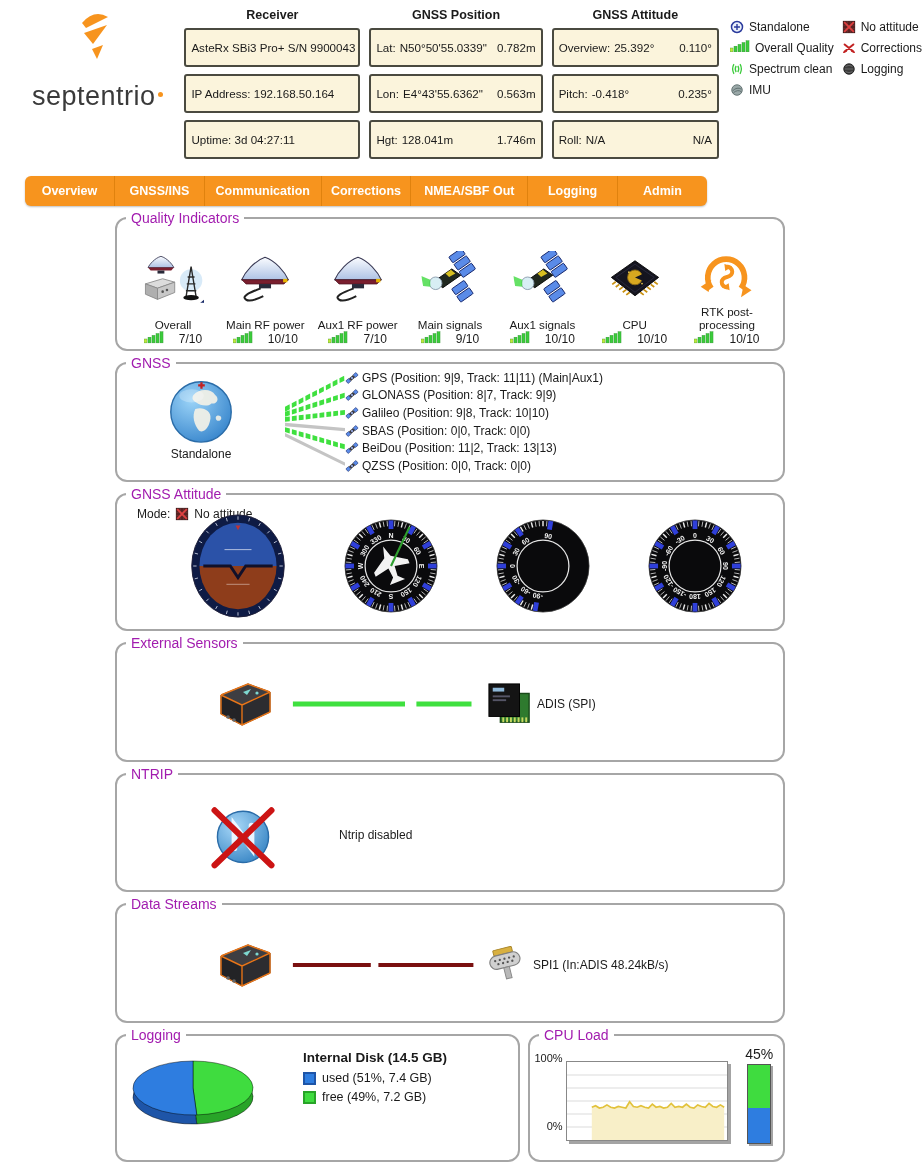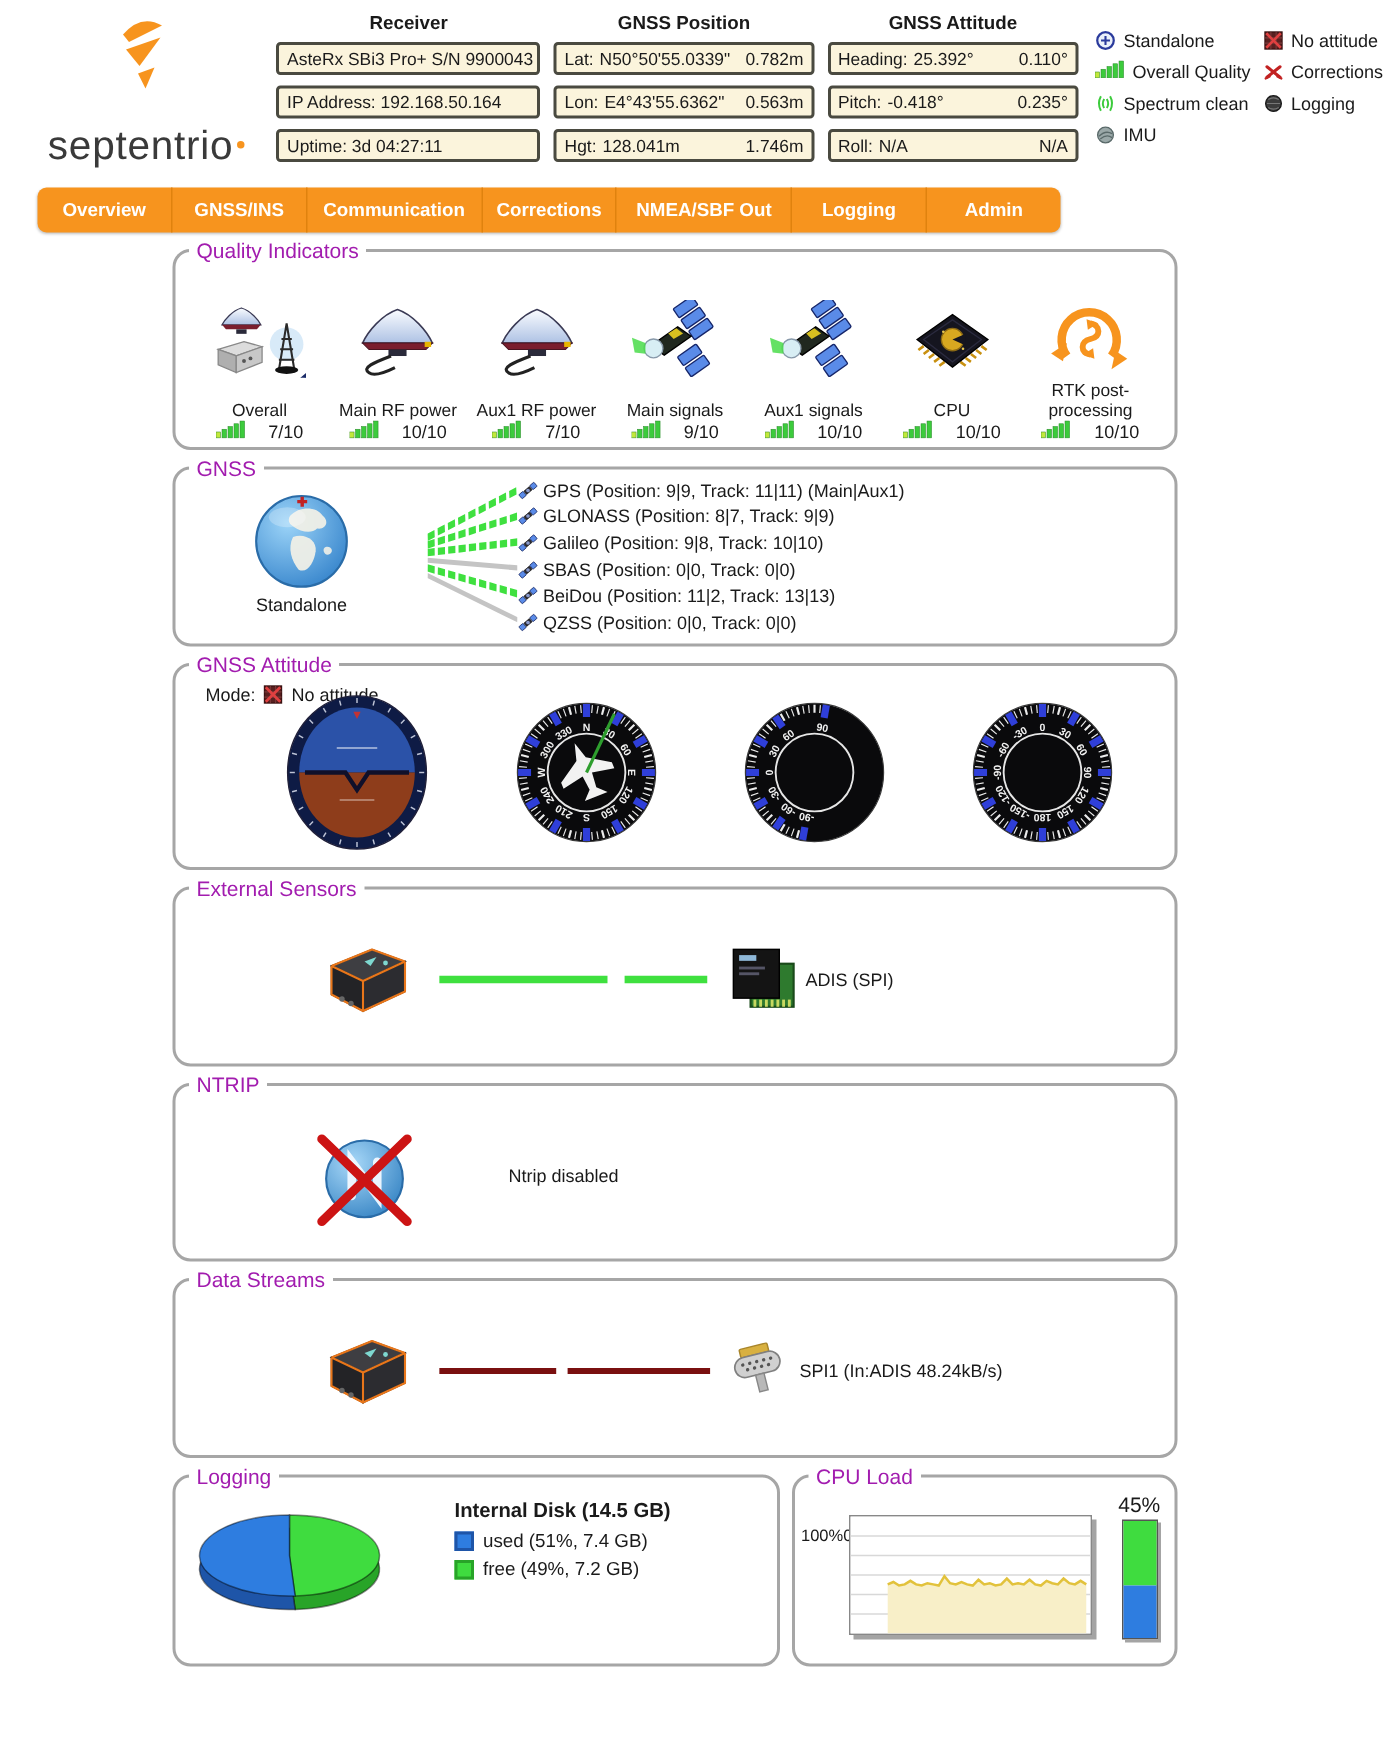--- a/index.html
+++ b/index.html
@@ -7,21 +7,21 @@
   .page { width:924px; height:1173px; position:relative; overflow:hidden; background:#fff; }
 
   
   .topbar { display:flex; padding:8px 2px 0 12px; gap:9px; align-items:flex-start; }
   .logo { width:166px; text-align:center; padding-top:2px; }
   .logo-word { font-size:27px; color:#3a3a3a; letter-spacing:.5px; position:relative; display:inline-block; line-height:1; margin-top:17px;}
   .logo-dot { position:absolute; right:-8px; top:1px; width:5px; height:5px; border-radius:50%; background:#F7941E; }
   .info-panel { width:176px; }
   .info-panel.ga { width:170px; }
   .panel-title { font-weight:bold; font-size:12.5px; text-align:center; margin-bottom:6px; }
-  .info-box { background:#FBF4DC; border:2px solid #4a4a40; border-radius:3px; height:22px; padding:2px 5px; font-size:11.6px; display:flex; align-items:center; margin-bottom:7px; white-space:nowrap; }
+  .info-box { background:#FBF4DC; border:2px solid #4a4a40; border-radius:3px; height:39px; padding:2px 5px; font-size:11.6px; display:flex; align-items:center; margin-bottom:7px; white-space:nowrap; }
   .ib-label { margin-right:4px; }
   .ib-val { flex:1; }
   .ib-acc { text-align:right; }
   .legend { display:flex; gap:8px; font-size:12px; padding-top:11px; margin-left:2px; }
   .legend-col { display:flex; flex-direction:column; gap:6px; }
   .legend-row { display:flex; align-items:center; gap:5px; height:15px; white-space:nowrap; }
 
   
   .navbar { margin:10px 0 0 25px; width:682px; background:#F7941E; border-radius:6px; display:flex; height:30px; box-shadow:0 1px 2px rgba(0,0,0,.25); }
   .nav-tab { color:#fff; font-weight:bold; font-size:12.5px; line-height:30px; text-align:center; flex:1; cursor:pointer; }
@@ -56,21 +56,21 @@
   .link-row { display:flex; align-items:center; height:100%; padding-top:4px; }
 
   .bottom-row { display:flex; gap:8px; }
   #box-logging { width:405px; height:128px; }
   #box-cpu { width:257px; height:128px; }
   .log-flex { display:flex; padding:14px 6px 0 12px; }
   .disk-title { font-weight:bold; font-size:13.5px; margin-bottom:6px; }
   .disk-row { display:flex; align-items:center; gap:6px; font-size:12.5px; margin-bottom:5px; }
   .swatch { width:13px; height:13px; border:2px solid; }
   .cpu-flex { display:flex; padding:10px 2px 0 4px; }
-  .cpu-axis { width:32px; margin-top:23px; height:80px; display:flex; flex-direction:row; justify-content:space-between; font-size:11px; text-align:right; padding-right:3px; }
+  .cpu-axis { width:32px; margin-top:6px; height:80px; display:flex; flex-direction:column; justify-content:space-between; font-size:11px; text-align:right; padding-right:3px; }
   .cpu-chartwrap { width:162px; height:80px; margin-top:15px; border:1px solid #888; box-shadow:3px 3px 0 rgba(90,90,90,.55); background:#fff; }
   .cpu-barcol { width:44px; margin-left:10px; text-align:center; }
   .cpu-pct { font-size:14px; margin-bottom:2px; }
   .cpu-bar { width:24px; height:80px; margin:0 auto; border:1px solid #555; box-shadow:2px 2px 0 rgba(90,90,90,.55); display:flex; flex-direction:column; }
   .cpu-bar .free { background:#3FDC3F; }
   .cpu-bar .used { background:#2E7DE0; }
 
   .mini-icon { width:14px; height:14px; flex:none; }
   .sat-mini { width:14px; height:14px; flex:none; }
 </style>
@@ -273,21 +273,21 @@
       <div class="info-box">
         <span class="ib-label">Hgt:</span>
         <span class="ib-val">128.041m</span>
         <span class="ib-acc">1.746m</span>
       </div>
     </div>
 
     <div class="info-panel ga">
       <div class="panel-title">GNSS Attitude</div>
       <div class="info-box">
-        <span class="ib-label">Heading:</span>
+        <span class="ib-label">Overview:</span>
         <span class="ib-val">25.392°</span>
         <span class="ib-acc">0.110°</span>
       </div>
       <div class="info-box">
         <span class="ib-label">Pitch:</span>
         <span class="ib-val">-0.418°</span>
         <span class="ib-acc">0.235°</span>
       </div>
       <div class="info-box">
         <span class="ib-label">Roll:</span>

